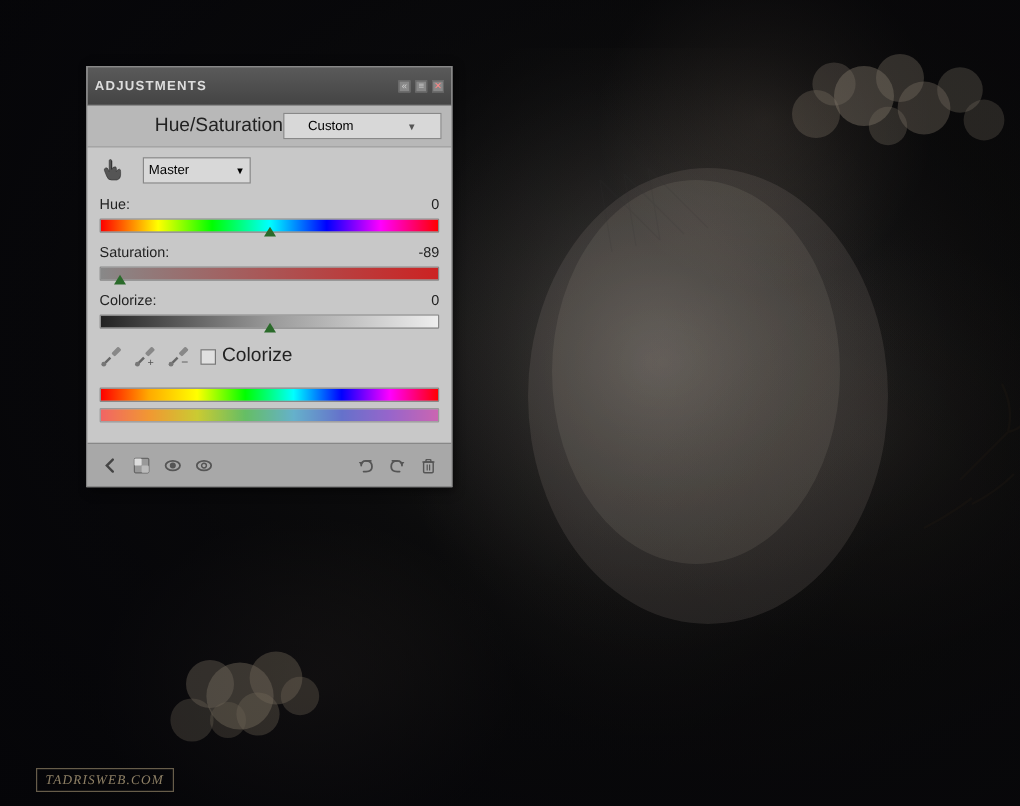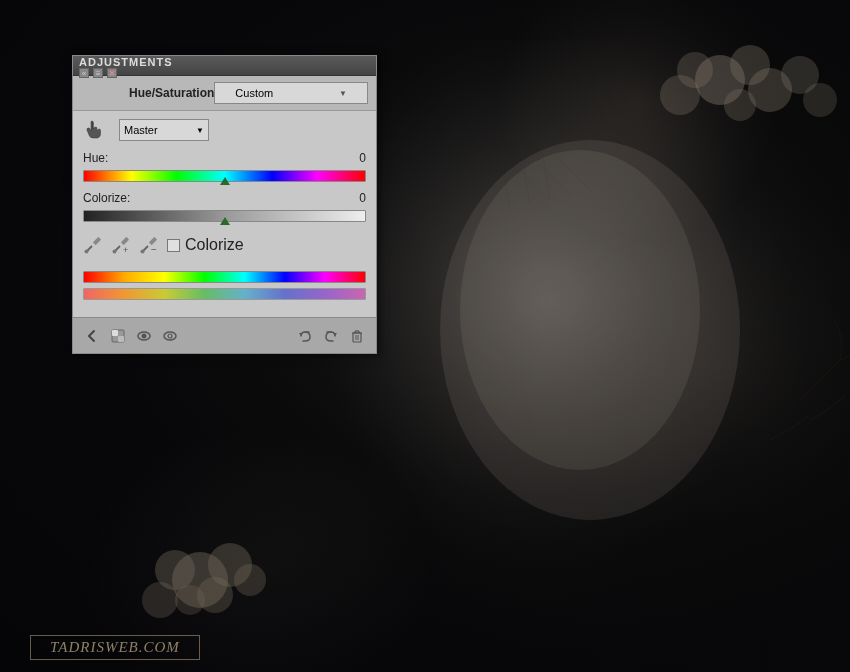--- a/index.html
+++ b/index.html
@@ -53,50 +53,49 @@
         linear-gradient(135deg, transparent 60%, rgba(20,18,15,0.5) 100%),
         linear-gradient(45deg, transparent 70%, rgba(15,12,10,0.4) 100%);
     }
 
     
     .watermark {
       position: absolute;
       bottom: 12px;
       left: 30px;
       color: rgba(200,180,140,0.7);
-      font-size: 15px;
+      font-size: 11px;
       font-style: italic;
       font-family: Georgia, serif;
       z-index: 5;
       letter-spacing: 1px;
       border: 1px solid rgba(200,180,140,0.5);
-      padding: 3px 19px;
+      padding: 3px 7px;
     }
 
     
     .panel {
       position: absolute;
       top: 55px;
       left: 72px;
       width: 305px;
       background: #c8c8c8;
       border: 1px solid #888;
       box-shadow: 2px 2px 8px rgba(0,0,0,0.6);
       z-index: 10;
     }
 
     .panel-titlebar {
       background: linear-gradient(to bottom, #5a5a5a, #444);
-      height: 20px;
-      display: flex;
-      align-items: flex-start;
+      height: 32px;
+      display: flex;
+      align-items: center;
       justify-content: space-between;
       padding: 0 6px;
       border-bottom: 1px solid #333;
-      flex-direction: column;
     }
 
     .panel-title-text {
       color: #ddd;
       font-size: 11px;
       font-weight: bold;
       letter-spacing: 1px;
     }
 
     .panel-title-controls {
@@ -121,23 +120,23 @@
     .panel-header {
       background: #b8b8b8;
       padding: 6px 8px;
       display: flex;
       align-items: center;
       justify-content: space-between;
       border-bottom: 1px solid #999;
     }
 
     .panel-header-label {
-      font-size: 12px;
+      font-size: 16px;
       color: #222;
-      font-weight: bold;
+      font-weight: normal;
       padding-left: 48px;
     }
 
     .dropdown-select {
       background: #d8d8d8;
       border: 1px solid #888;
       height: 22px;
       width: 165px;
       font-size: 11px;
       padding: 0 20px;
@@ -474,20 +473,30 @@
       <div class="slider-label-row">
         <span class="slider-label">Hue:</span>
         <span class="slider-value">0</span>
       </div>
       <div class="slider-track-container">
         <div class="hue-track"></div>
         <div class="slider-thumb" style="left:50%;"></div>
       </div>
     </div>
 
+    <div class="slider-row">
+      <div class="slider-label-row">
+        <span class="slider-label">Saturation:</span>
+        <span class="slider-value">-89</span>
+      </div>
+      <div class="slider-track-container">
+        <div class="sat-track"></div>
+        <div class="slider-thumb" style="left:6%;"></div>
+      </div>
+    </div>
 
     <div class="slider-row">
       <div class="slider-label-row">
         <span class="slider-label">Colorize:</span>
         <span class="slider-value">0</span>
       </div>
       <div class="slider-track-container">
         <div class="light-track"></div>
         <div class="slider-thumb" style="left:50%;"></div>
       </div>

